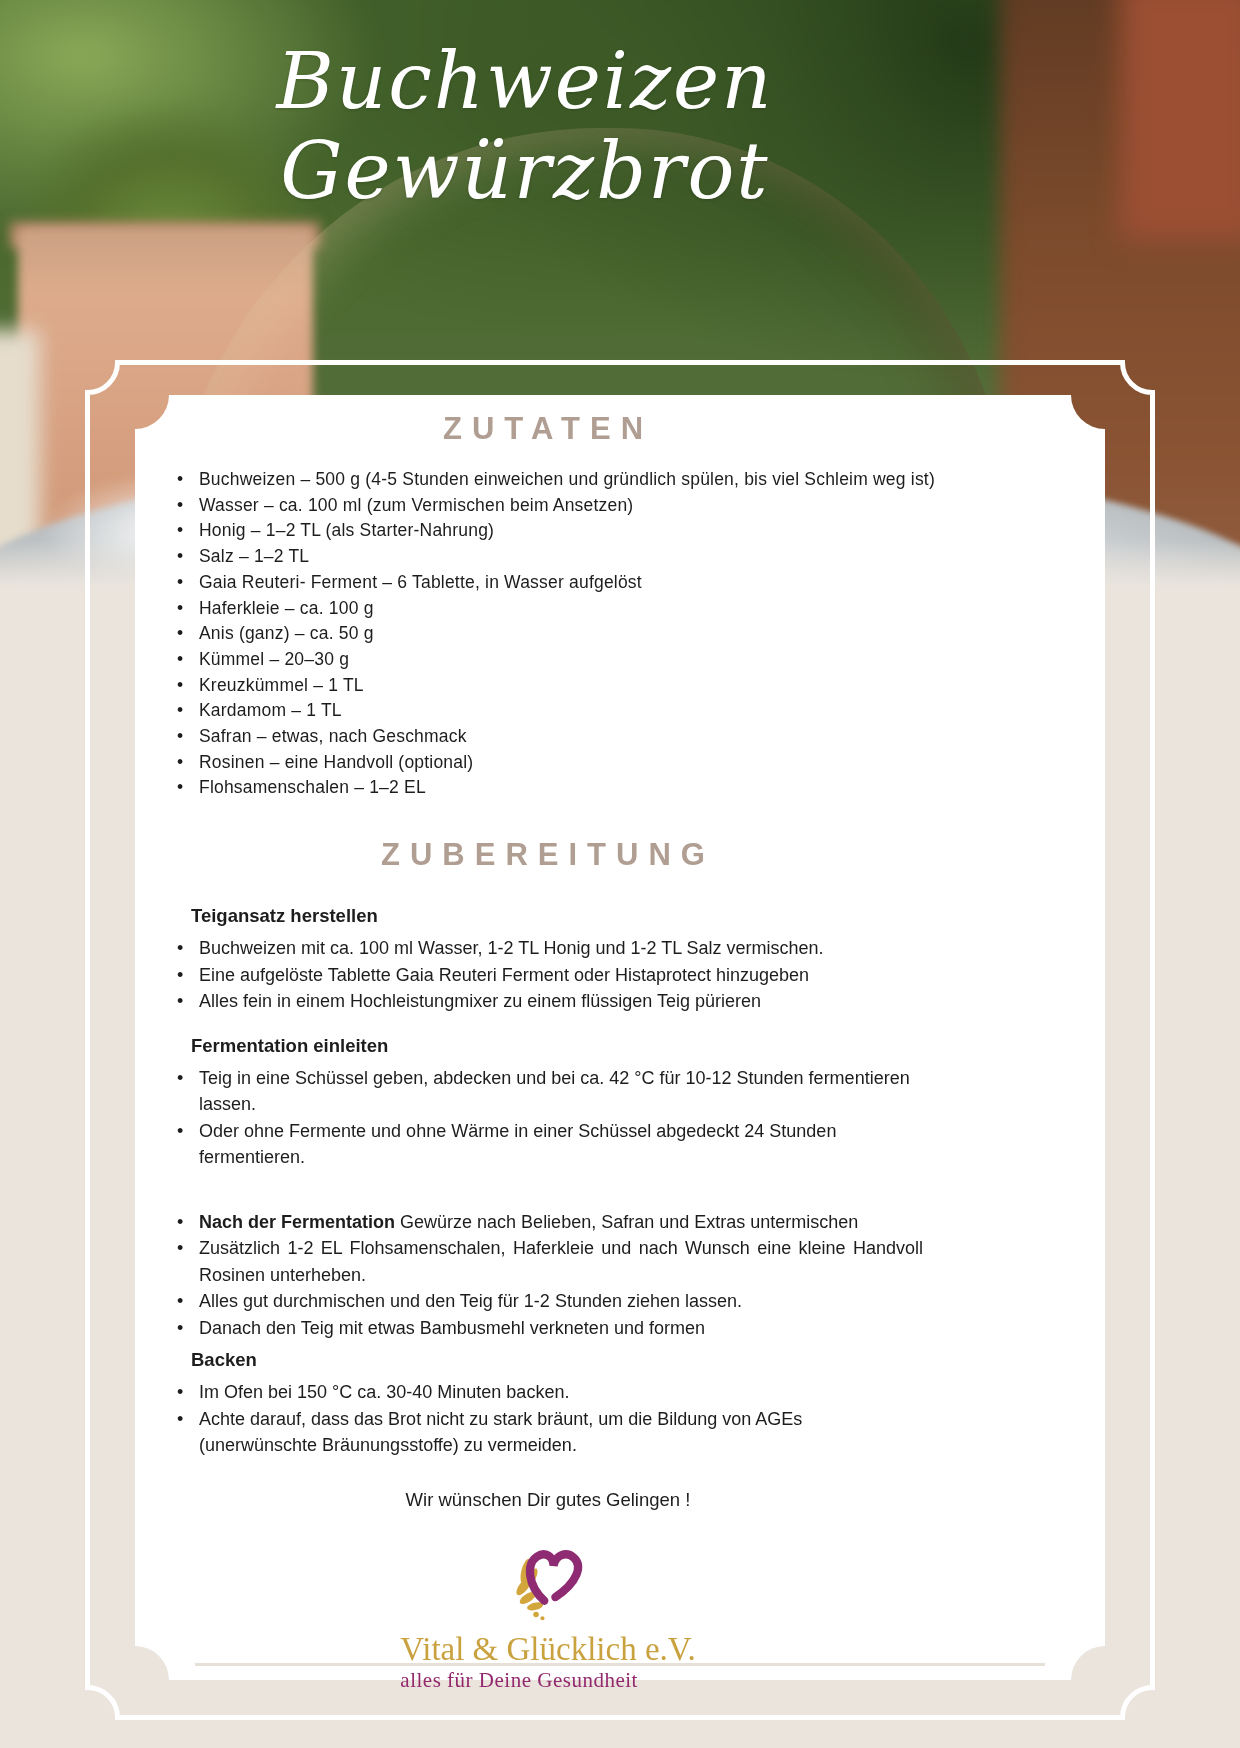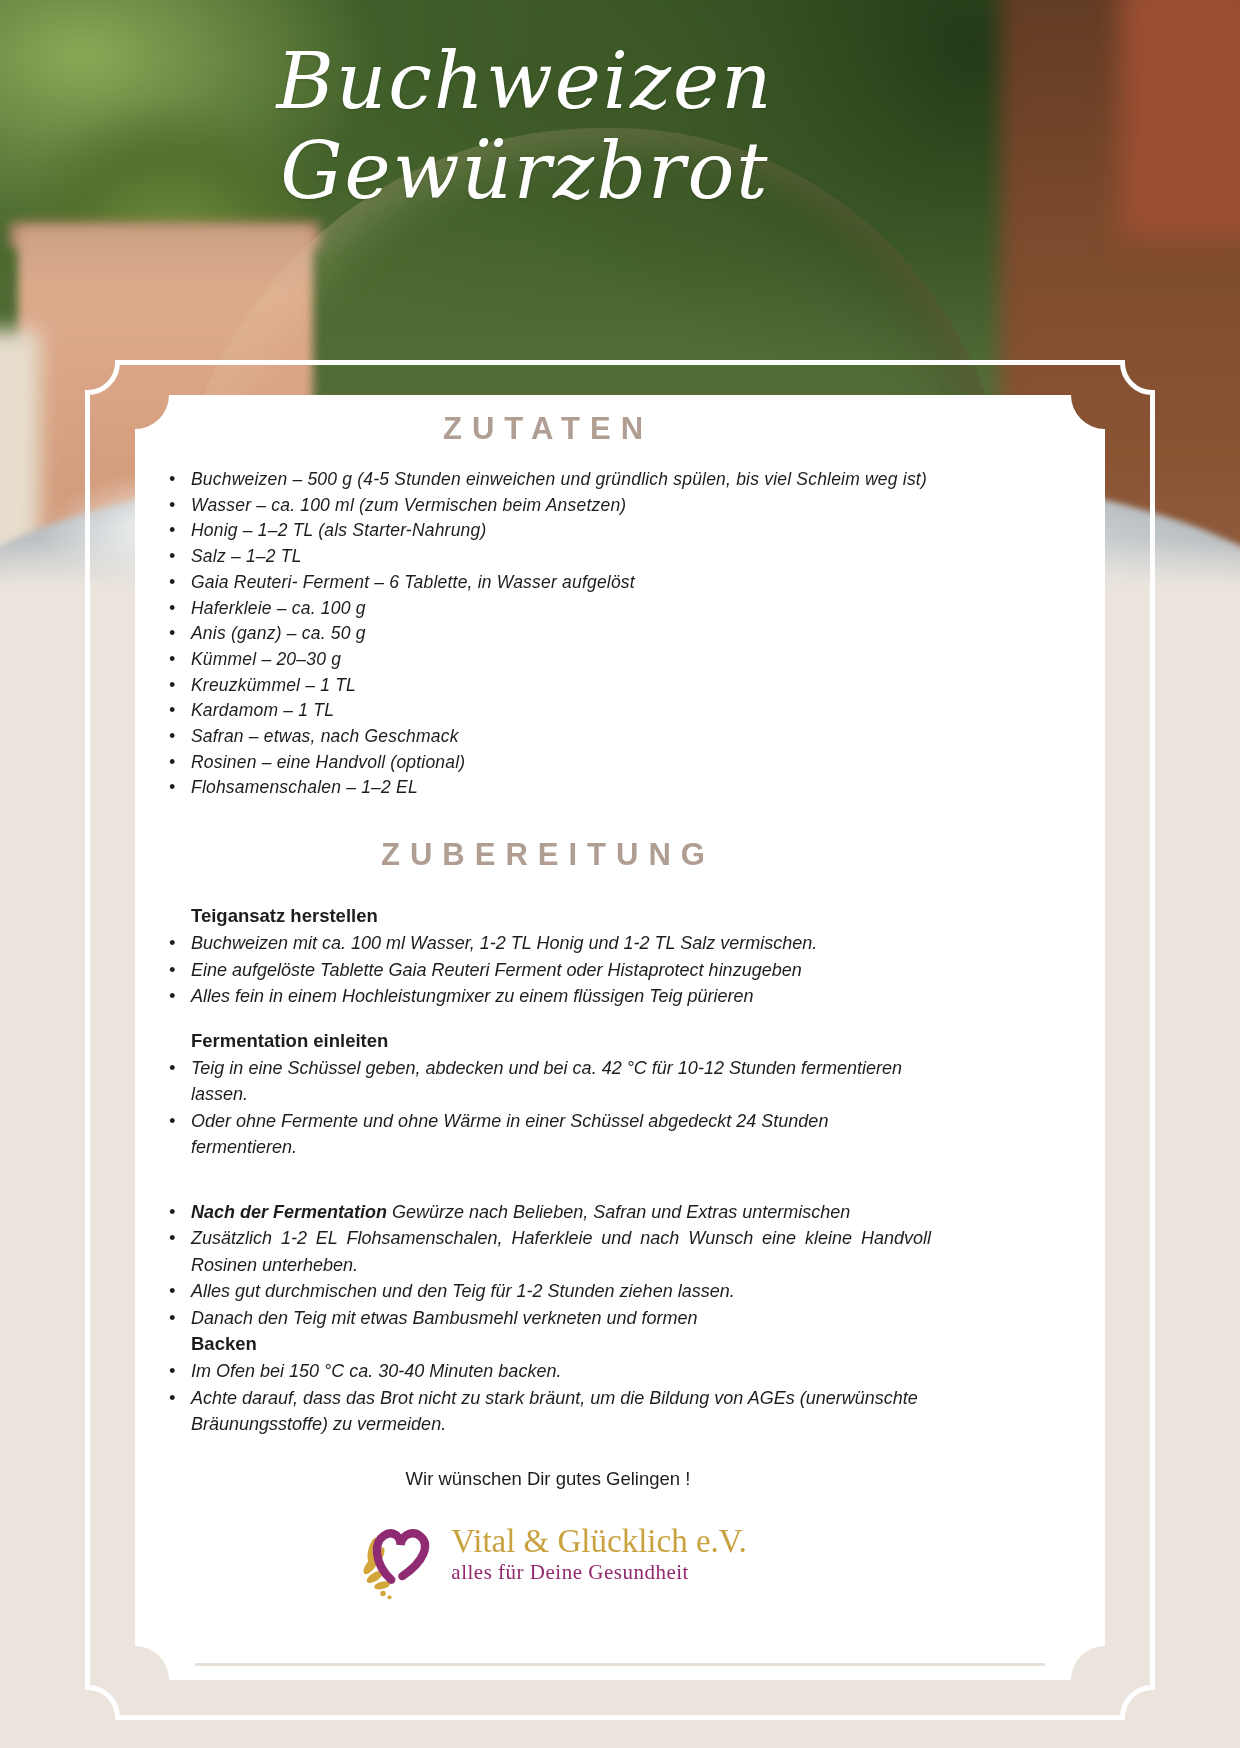--- a/index.html
+++ b/index.html
@@ -56,34 +56,34 @@
 
   
   .framesvg{position:absolute;left:0;top:0;width:1240px;height:1748px;}
 
   
   .card-content{position:absolute;left:135px;top:395px;width:826px;height:1285px;
       box-sizing:border-box;padding:16px 30px 0 30px;color:#1d1d1d;}
   .sec-heading{text-align:center;font-weight:bold;font-size:31px;letter-spacing:10px;
       color:#B09E93;margin:0;}
   .sec-heading.z2{margin-top:36px;}
-  ul{list-style:none;margin:0;padding:0;font-style:italic;}
+  ul{list-style:none;margin:8px;padding:0;}
   li{position:relative;padding-left:26px;}
   li::before{content:"\2022";position:absolute;left:4px;top:0;color:#1d1d1d;}
   .ingredients{margin-top:20px;font-size:17.5px;letter-spacing:.2px;}
   .ingredients li{line-height:25.7px;white-space:nowrap;}
   .prep-groups{margin-top:32px;font-size:18px;}
   .group{margin-top:20px;}
   .group-heading{font-weight:bold;font-size:18.5px;margin:0 0 3px 26px;}
   .prep-groups li{line-height:26.5px;}
   .group.after-ferm{margin-top:38px;}
   li.justify{text-align:justify;}
   .closing{margin-top:30px;text-align:center;font-size:18.5px;}
   
-  .logo-row{margin-top:12px;display:flex;justify-content:center;align-items:center;gap:10px;}
+  .logo-row{margin-top:12px;display:flex;justify-content:center;align-items:center;gap:10px;flex-direction:column;}
   .logo-mark{width:92px;height:92px;flex:0 0 auto;}
   .logo-text{text-align:left;font-family:"Liberation Serif",serif;}
   .logo-name{font-size:33px;color:#C9A23F;line-height:36px;}
   .logo-tagline{font-size:21px;color:#93286E;letter-spacing:.5px;line-height:26px;}
   .card-divider{position:absolute;left:195px;top:1663px;width:850px;height:3px;background:#E7E0D9;}
 </style>
 </head>
 <body>
 
 <div class="photo">

